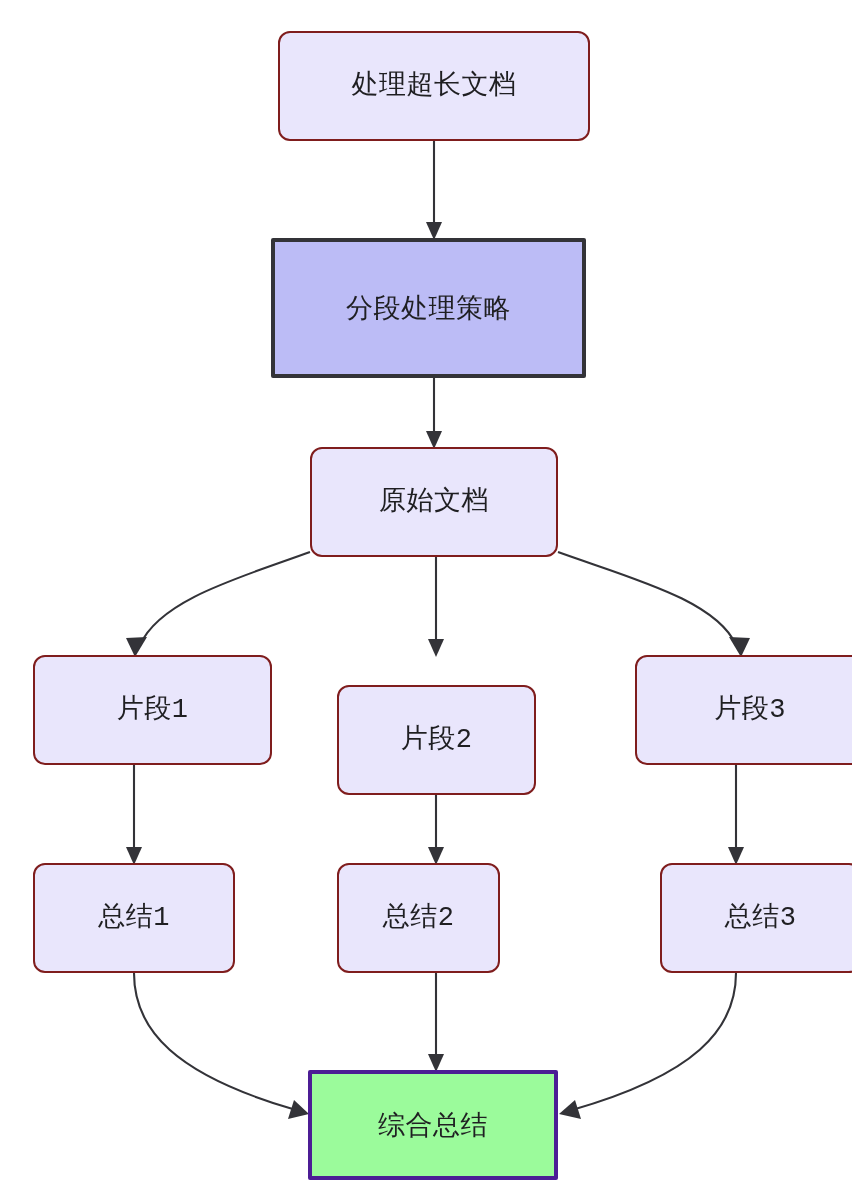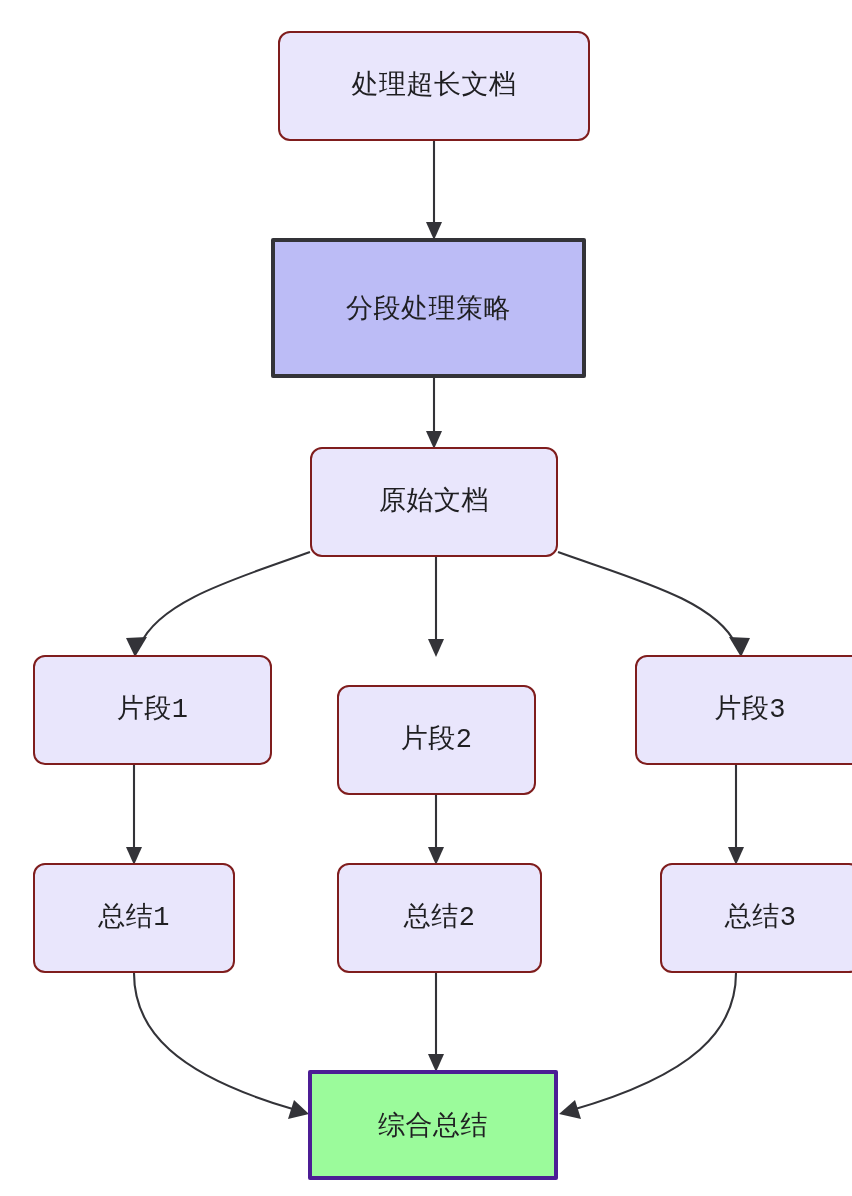--- a/index.html
+++ b/index.html
@@ -152,21 +152,21 @@
   </div>
 
   <div class="node node-plain" style="left:635px; top:655px; width:230px; height:110px;">
     <span class="node-label">片段3</span>
   </div>
 
   <div class="node node-plain" style="left:33px; top:863px; width:202px; height:110px;">
     <span class="node-label">总结1</span>
   </div>
 
-  <div class="node node-plain" style="left:337px; top:863px; width:205px; height:110px;">
+  <div class="node node-plain" style="left:337px; top:863px; width:163px; height:110px;">
     <span class="node-label">总结2</span>
   </div>
 
   <div class="node node-plain" style="left:660px; top:863px; width:201px; height:110px;align-items:center;">
     <span class="node-label">总结3</span>
   </div>
 
   <div class="node node-final" style="left:308px; top:1070px; width:250px; height:110px;">
     <span class="node-label">综合总结</span>
   </div>

